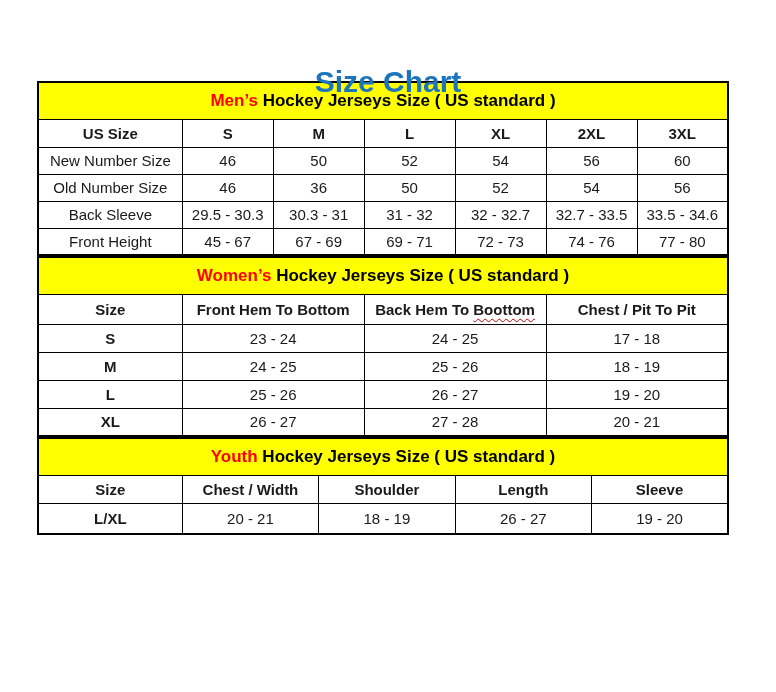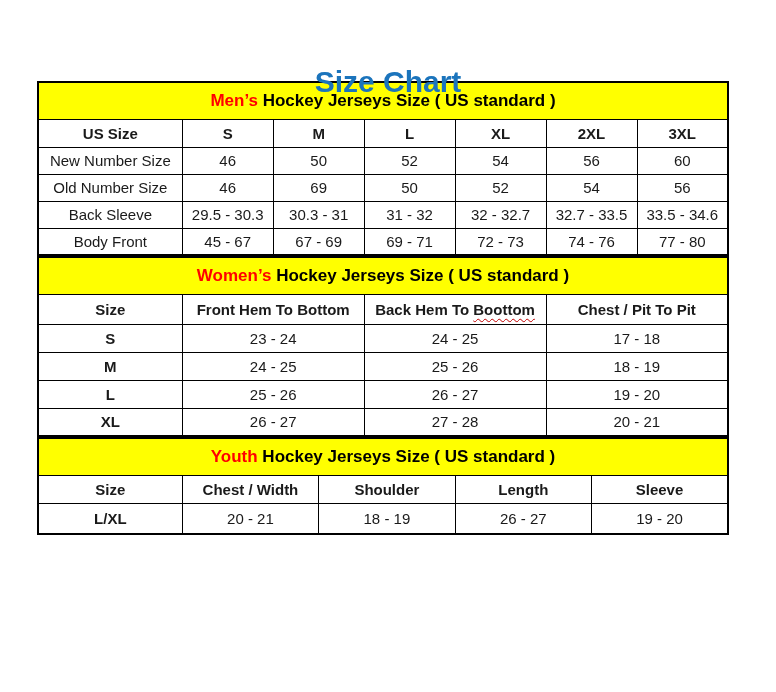--- a/index.html
+++ b/index.html
@@ -93,37 +93,37 @@
             <td>46</td>
             <td>50</td>
             <td>52</td>
             <td>54</td>
             <td>56</td>
             <td>60</td>
           </tr>
           <tr>
             <th>Old Number Size</th>
             <td>46</td>
-            <td>69</td>
+            <td>36</td>
             <td>50</td>
             <td>52</td>
             <td>54</td>
             <td>56</td>
           </tr>
           <tr>
             <th>Back Sleeve</th>
             <td>29.5 - 30.3</td>
             <td>30.3 - 31</td>
             <td>31 - 32</td>
             <td>32 - 32.7</td>
             <td>32.7 - 33.5</td>
             <td>33.5 - 34.6</td>
           </tr>
           <tr>
-            <th>Body Front</th>
+            <th>Front Height</th>
             <td>45 - 67</td>
             <td>67 - 69</td>
             <td>69 - 71</td>
             <td>72 - 73</td>
             <td>74 - 76</td>
             <td>77 - 80</td>
           </tr>
         </tbody>
       </table>
       <table class="size-table womens">

